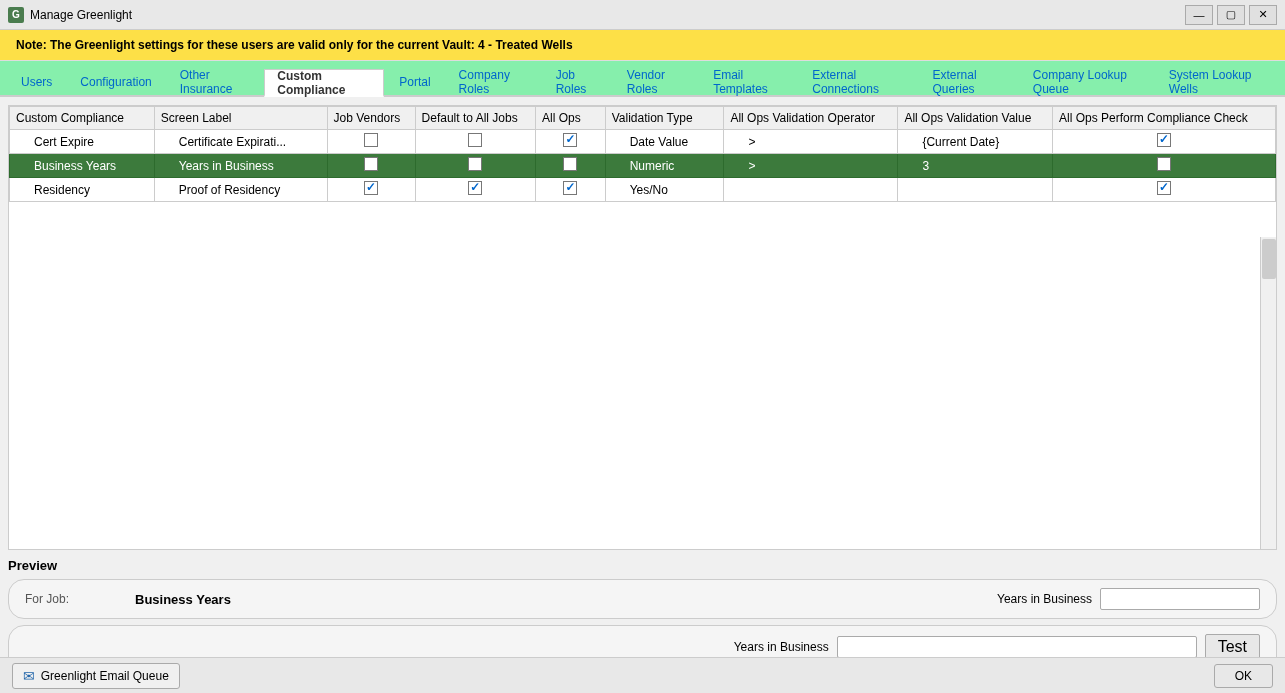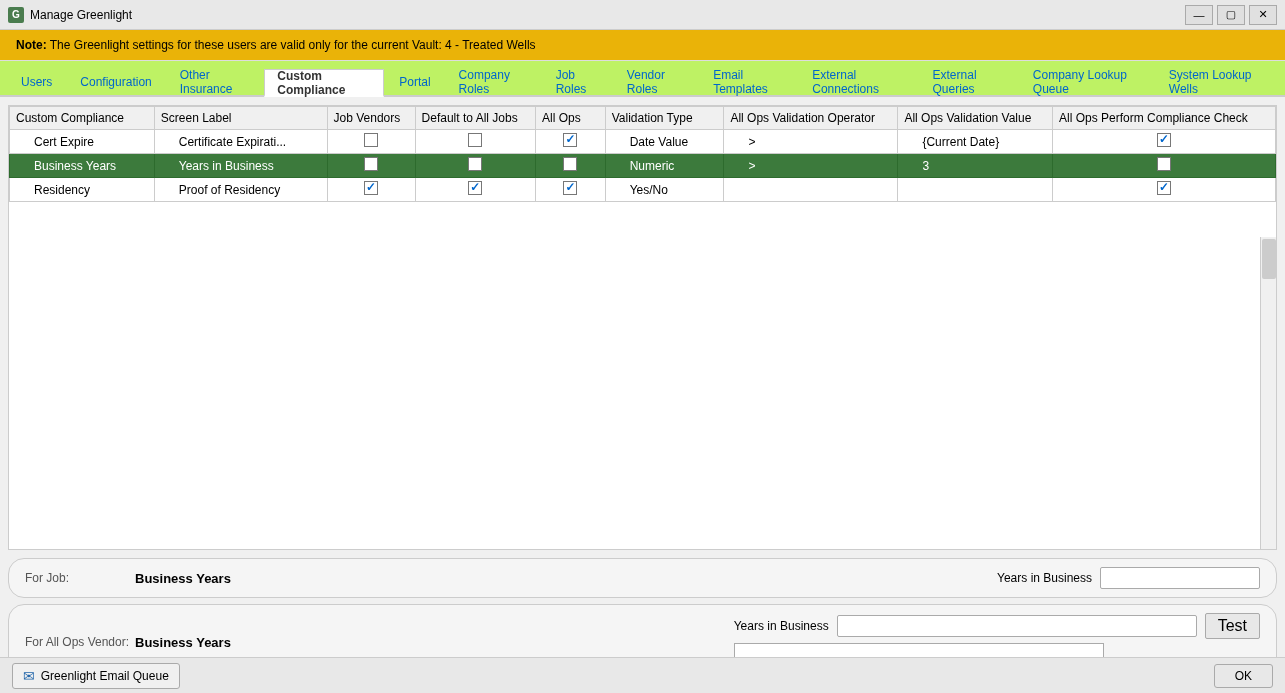--- a/index.html
+++ b/index.html
@@ -16,29 +16,30 @@
       padding: 0 8px;
     }
     .title-bar-left { display: flex; align-items: center; gap: 6px; }
     .title-bar-icon { width: 16px; height: 16px; background: #4a7c4e; border-radius: 2px; display: flex; align-items: center; justify-content: center; color: white; font-size: 10px; font-weight: bold; }
     .title-bar-title { font-size: 12px; }
     .title-bar-controls { display: flex; gap: 4px; }
     .title-btn { width: 28px; height: 20px; border: 1px solid #aaa; background: #e0e0e0; cursor: pointer; display: flex; align-items: center; justify-content: center; font-size: 11px; }
 
     
     .note-bar {
-      background: #eab308;
+      background: #fde047;
       padding: 8px 16px;
       font-size: 12px;
       border-bottom: 1px solid #ddd;
+      font-weight: bold;
     }
 
     
     .tab-bar {
-      background: #bef264;
+      background: #86efac;
       border-bottom: 2px solid #ccc;
       display: flex;
       align-items: flex-end;
       padding: 0 8px;
       height: 36px;
     }
     .tab {
       padding: 4px 12px;
       cursor: pointer;
       font-size: 12px;
@@ -310,20 +311,21 @@
           <td class="checkbox-cell"><span class="cb checked"></span></td>
         </tr>
       </tbody>
     </table>
   <div class="scrollbar-track">
     <div class="scrollbar-thumb"></div>
   </div>
 </div>
 
 <div class="preview-section">
+  <div class="preview-title">Preview</div>
 
   <div class="preview-card">
     <span class="preview-label">For Job:</span>
     <span class="preview-value">Business Years</span>
     <div class="preview-field-group">
       <span class="preview-field-label">Years in Business</span>
       <input class="preview-input" type="text" value="" style="">
     </div>
   </div>
 

